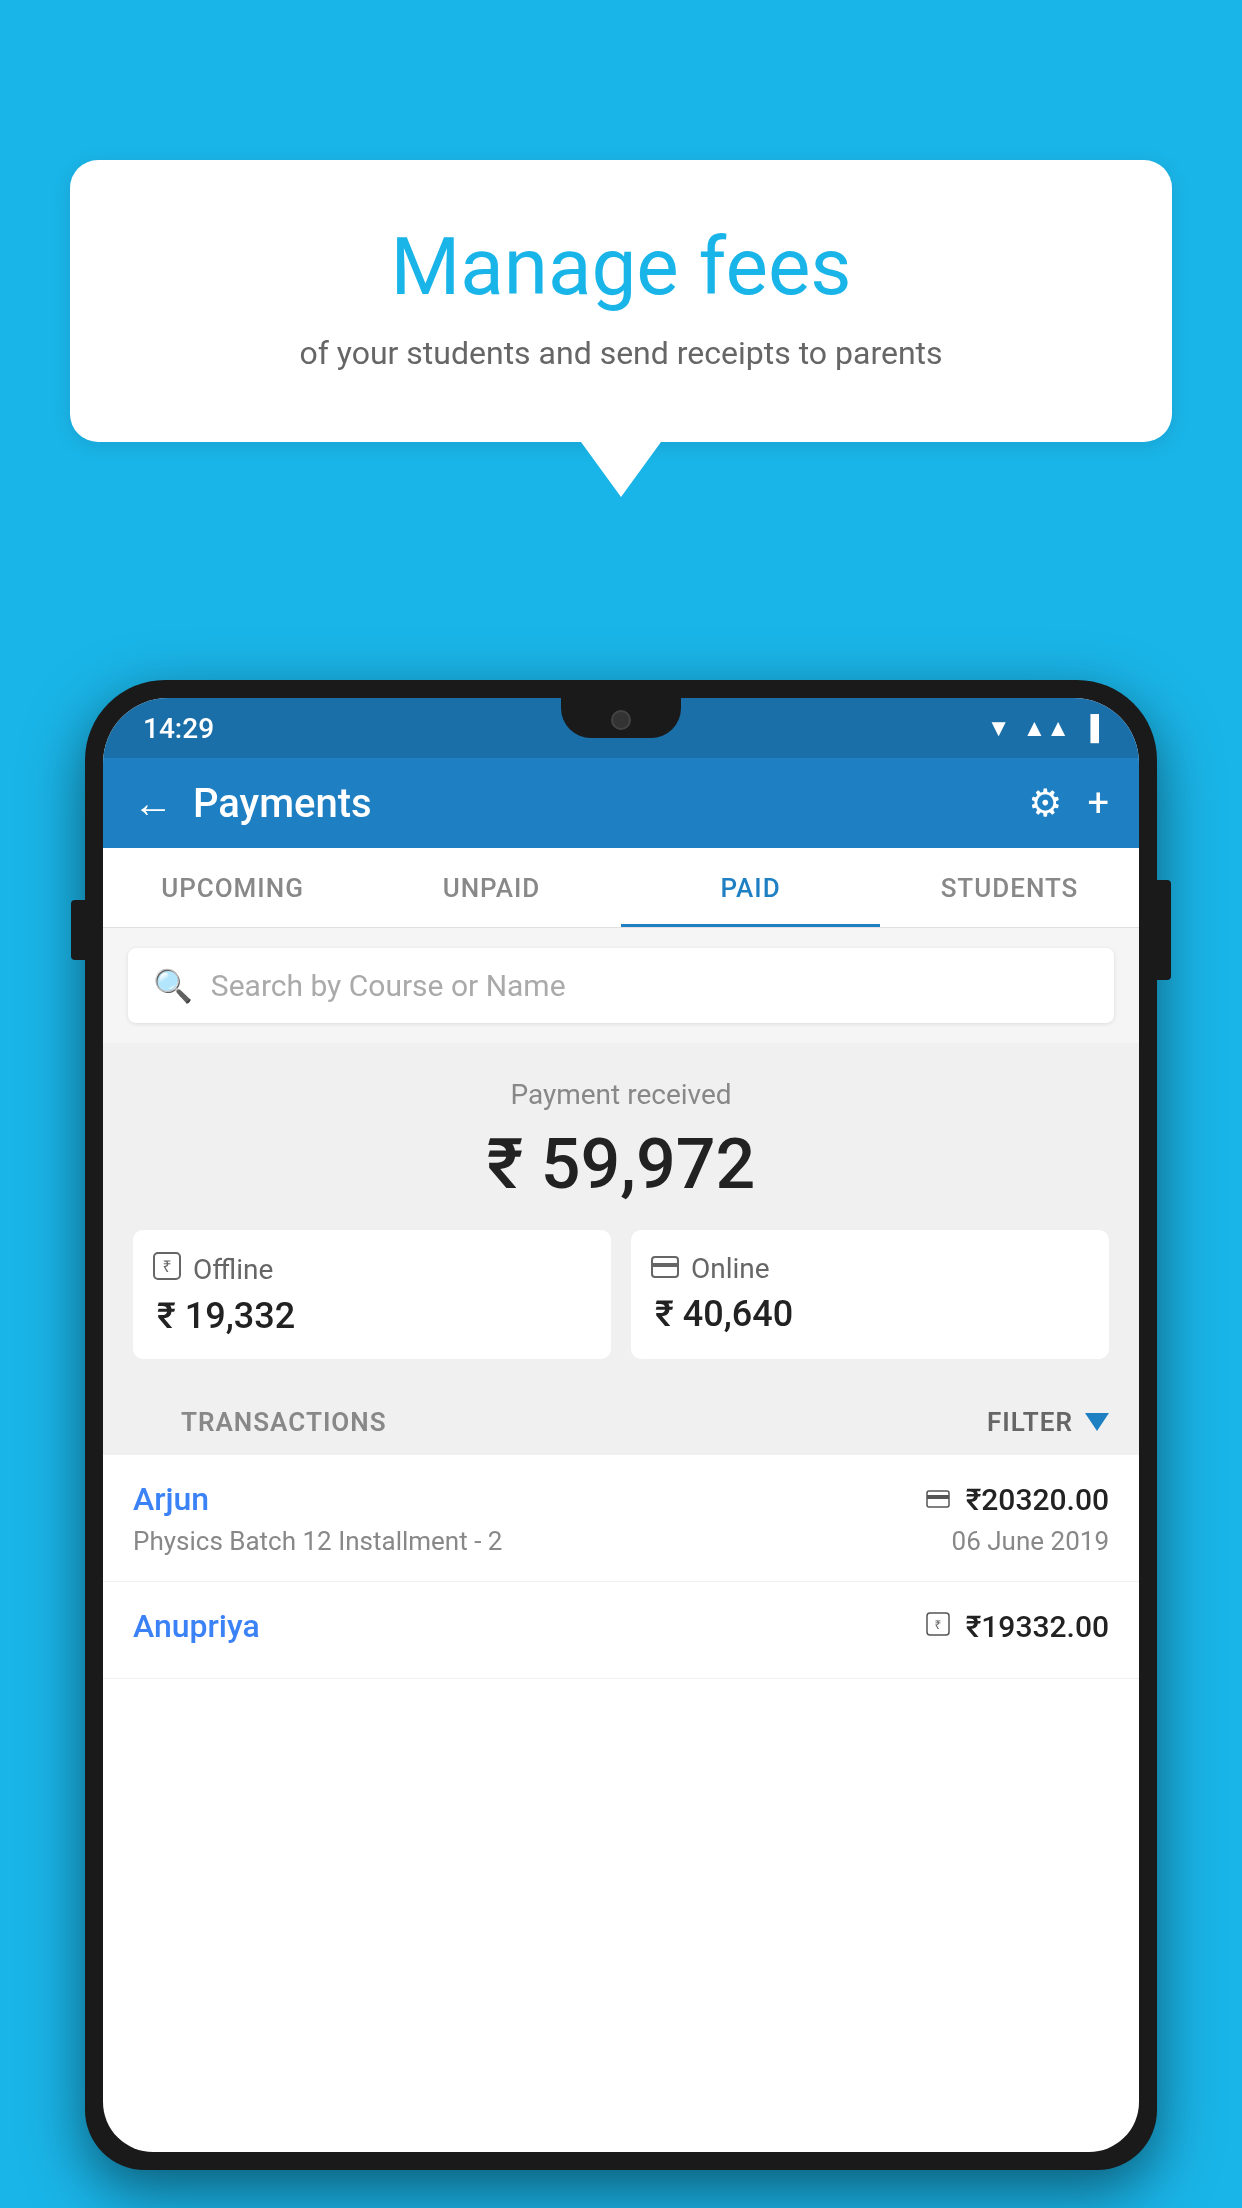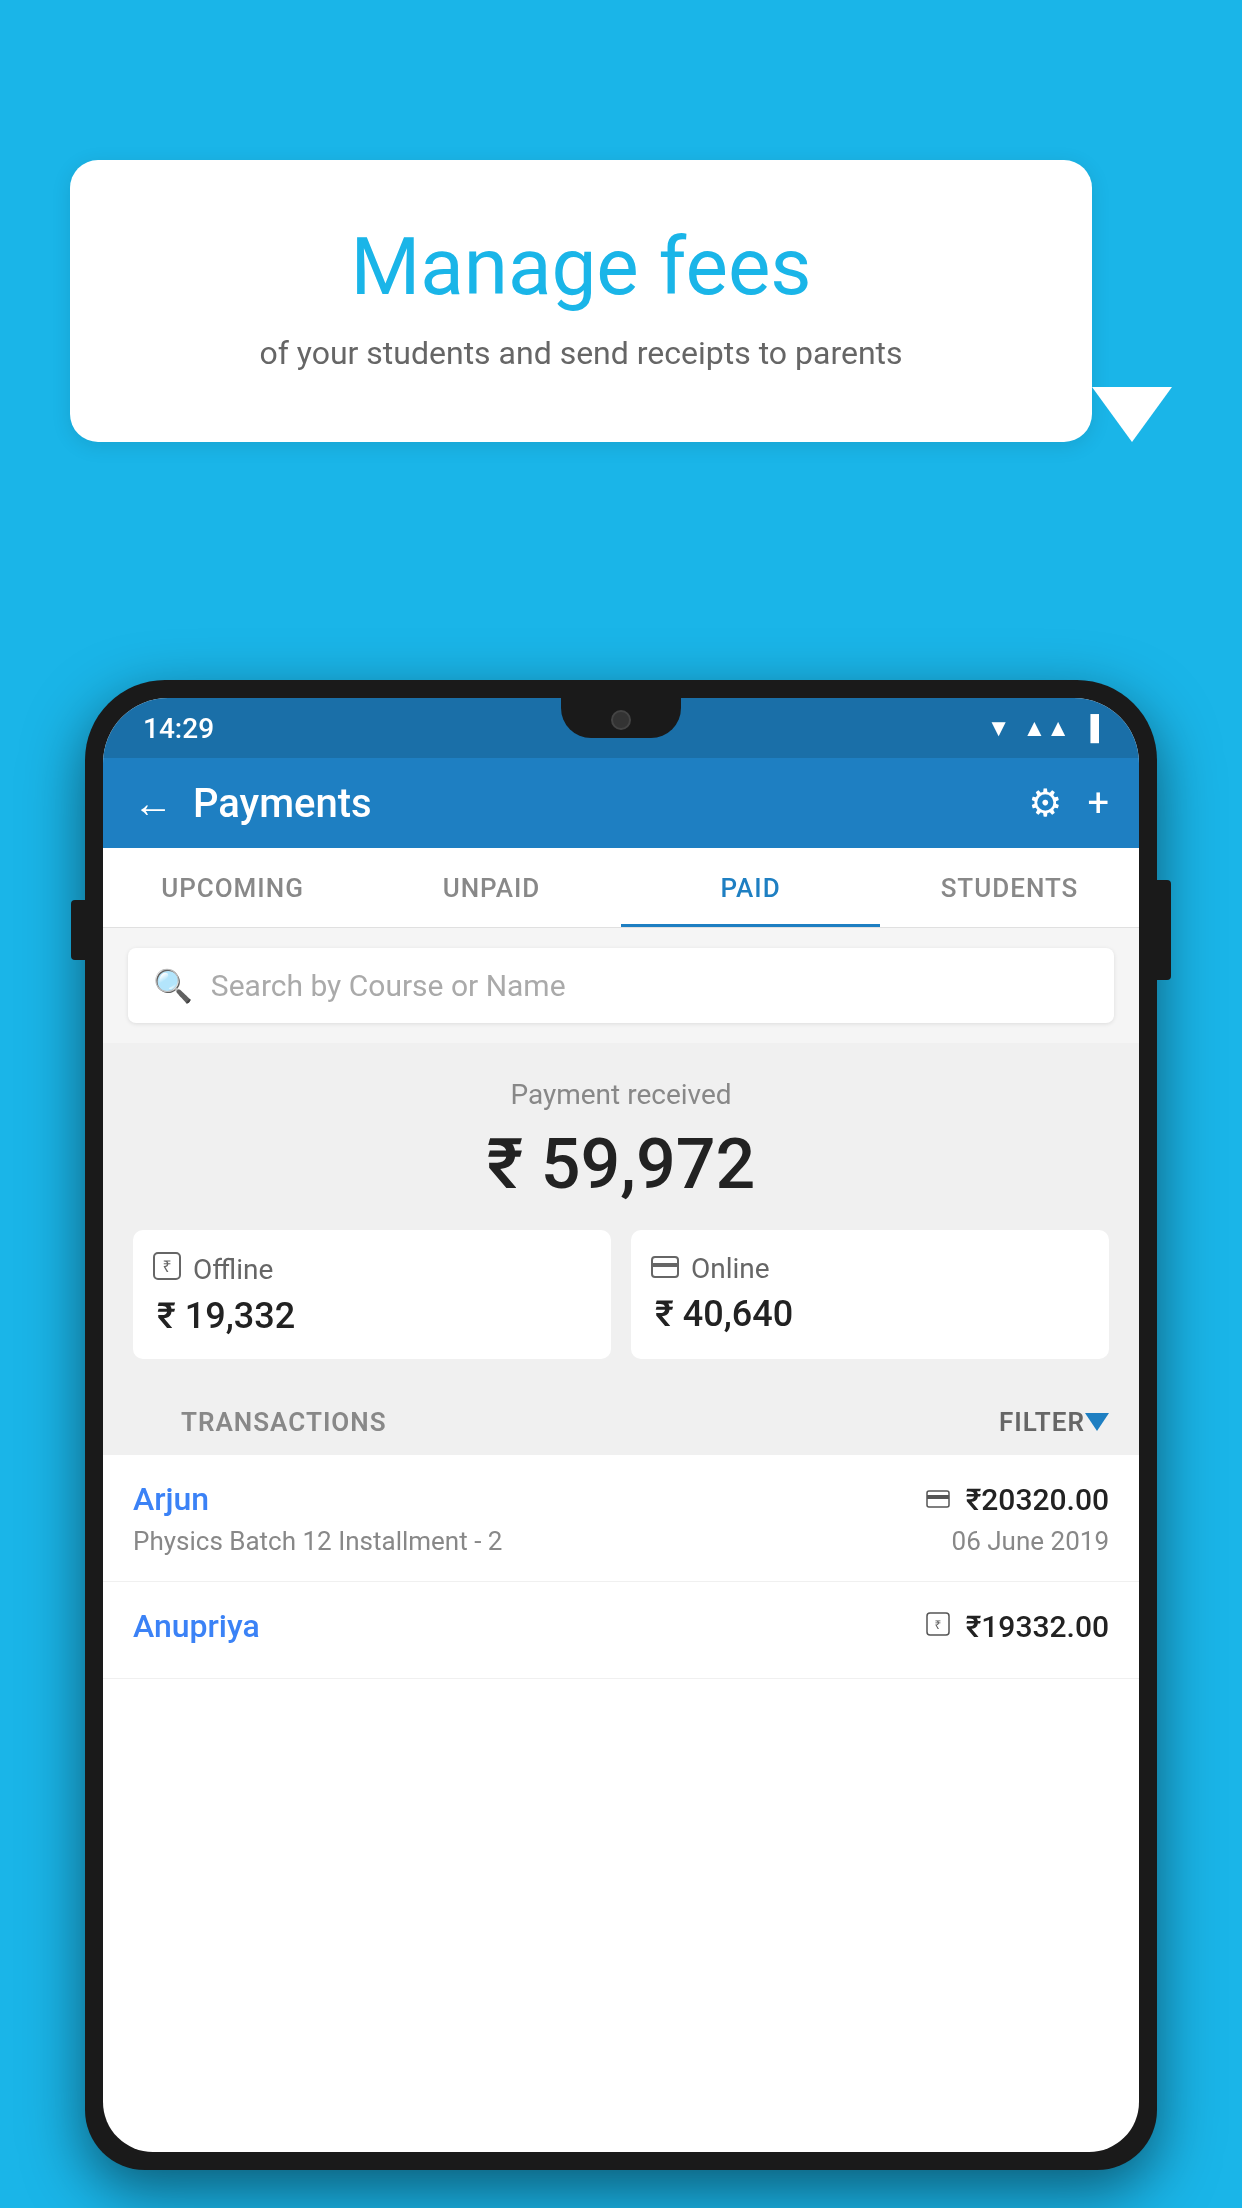--- a/index.html
+++ b/index.html
@@ -13,22 +13,22 @@
       position: relative;
     }
 
     
     .speech-bubble-wrapper {
       position: absolute;
       top: 160px;
       left: 70px;
       right: 70px;
       display: flex;
-      flex-direction: row;
-      align-items: flex-end;
+      flex-direction: column;
+      align-items: center;
     }
 
     .speech-bubble {
       background: white;
       border-radius: 28px;
       padding: 60px 80px 70px;
       text-align: center;
       width: 100%;
       box-shadow: 0 4px 20px rgba(0,0,0,0.1);
     }
@@ -323,21 +323,21 @@
       color: #888;
       font-size: 26px;
       font-weight: 600;
       letter-spacing: 1px;
       margin-left: 48px;
     }
 
     .filter-btn {
       display: flex;
       align-items: center;
-      gap: 0;
+      gap: 12px;
       color: #666;
       font-size: 26px;
       font-weight: 600;
       letter-spacing: 1px;
     }
 
     .filter-triangle {
       width: 0;
       height: 0;
       border-left: 12px solid transparent;

